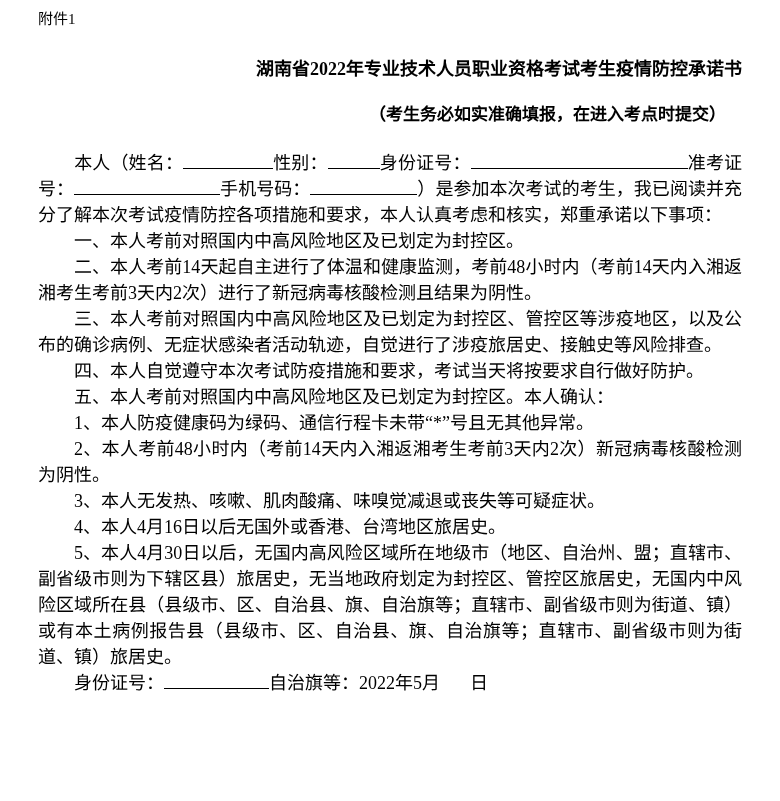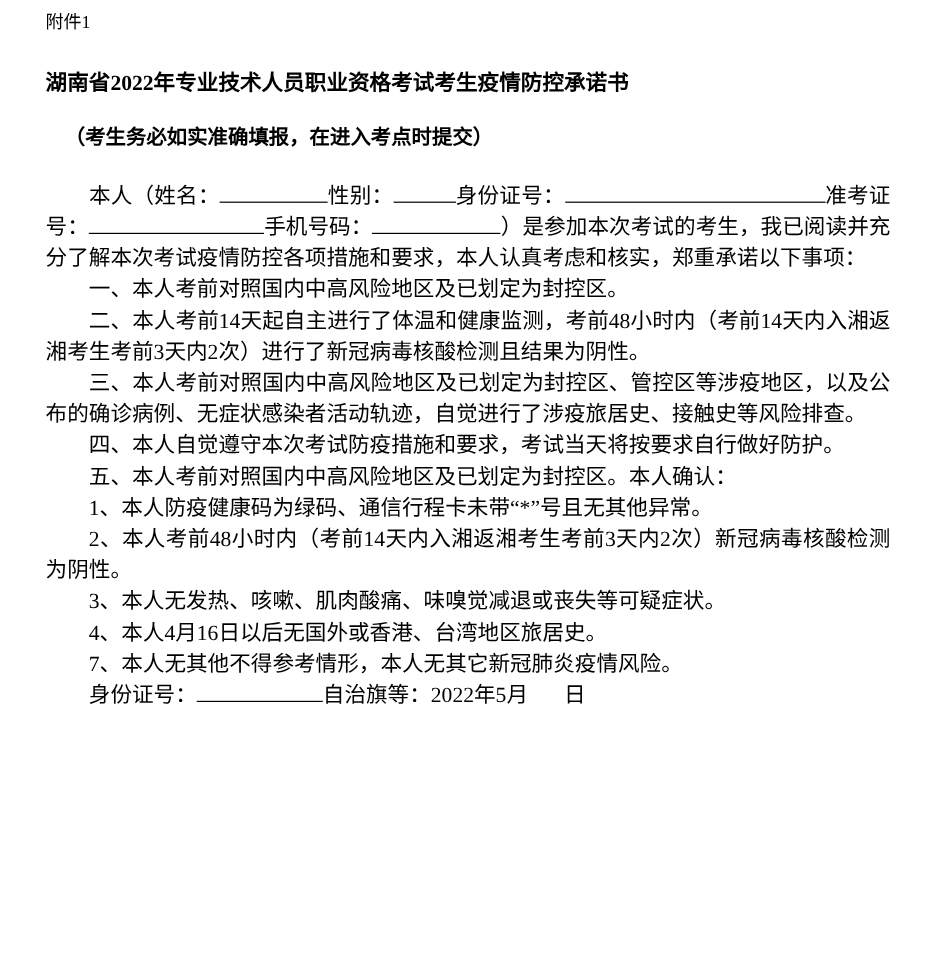--- a/index.html
+++ b/index.html
@@ -11,21 +11,21 @@
     background: #ffffff;
     color: #000000;
     font-family: "Liberation Serif", "DejaVu Serif", serif;
   }
   .attachment {
     font-size: 15px;
     line-height: 22px;
   }
   .title-block {
     margin-top: 24px;
-    text-align: left;
+    text-align: right;
     font-weight: bold;
   }
   .doc-title {
     margin: 0;
     font-size: 18px;
     line-height: 30px;
     font-weight: bold;
   }
   .doc-subtitle {
     margin: 16px;
@@ -79,19 +79,19 @@
     <p class="indent">一、本人考前对照国内中高风险地区及已划定为封控区。</p>
     <p class="indent">二、本人考前14天起自主进行了体温和健康监测，考前48小时内（考前14天内入湘返湘考生考前3天内2次）进行了新冠病毒核酸检测且结果为阴性。</p>
     <p class="indent">三、本人考前对照国内中高风险地区及已划定为封控区、管控区等涉疫地区，以及公布的确诊病例、无症状感染者活动轨迹，自觉进行了涉疫旅居史、接触史等风险排查。</p>
     <p class="indent">四、本人自觉遵守本次考试防疫措施和要求，考试当天将按要求自行做好防护。</p>
     <p class="indent">五、本人考前对照国内中高风险地区及已划定为封控区。本人确认：</p>
 
     <p class="indent">1、本人防疫健康码为绿码、通信行程卡未带“*”号且无其他异常。</p>
     <p class="indent">2、本人考前48小时内（考前14天内入湘返湘考生考前3天内2次）新冠病毒核酸检测为阴性。</p>
     <p class="indent">3、本人无发热、咳嗽、肌肉酸痛、味嗅觉减退或丧失等可疑症状。</p>
     <p class="indent">4、本人4月16日以后无国外或香港、台湾地区旅居史。</p>
-    <p class="indent">7、本人无其他不得参考情形，本人无其它新冠肺炎疫情风险。</p>
+    <p class="indent">5、本人4月30日以后，无国内高风险区域所在地级市（地区、自治州、盟；直辖市、副省级市则为下辖区县）旅居史，无当地政府划定为封控区、管控区旅居史，无国内中风险区域所在县（县级市、区、自治县、旗、自治旗等；直辖市、副省级市则为街道、镇）或有本土病例报告县（县级市、区、自治县、旗、自治旗等；直辖市、副省级市则为街道、镇）旅居史。</p>
 
 
     <p class="indent"><span>身份证号：</span><span class="blank w-sign"></span><span>自治旗等：2022年5月</span><span class="gap"></span><span>日</span></p>
 
   </div>
 </div>
 
 </body></html>

